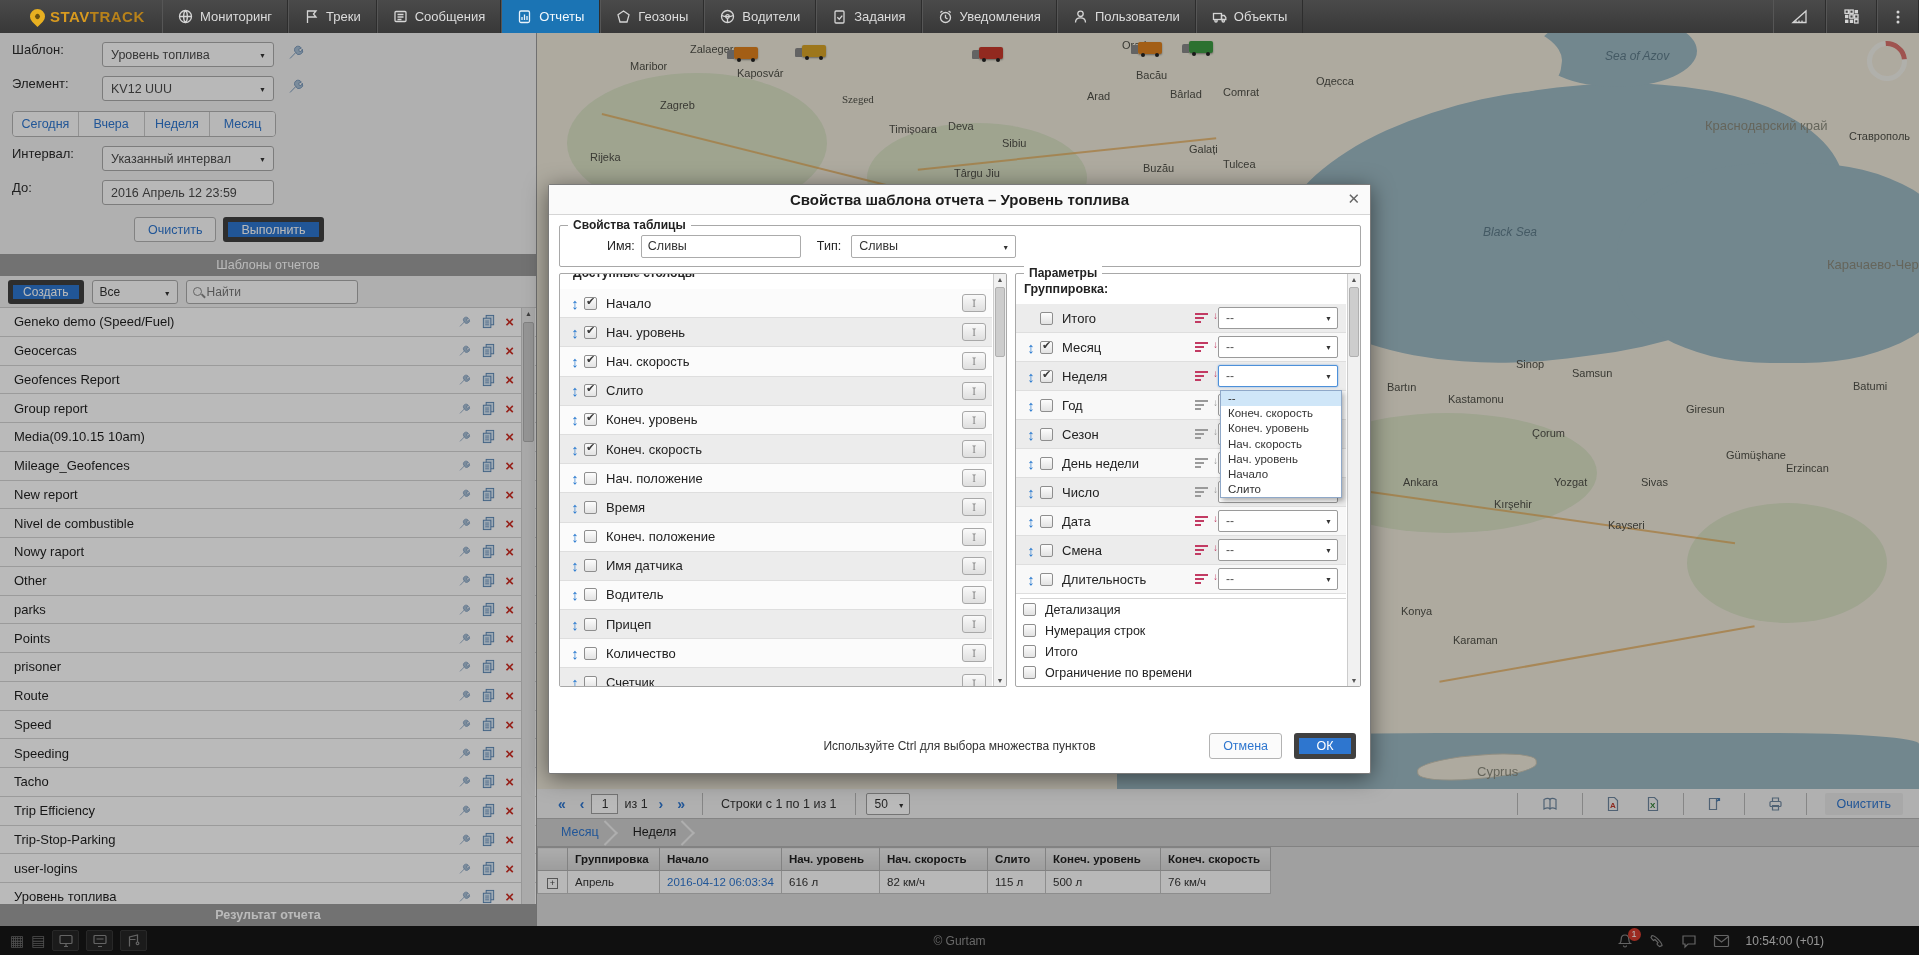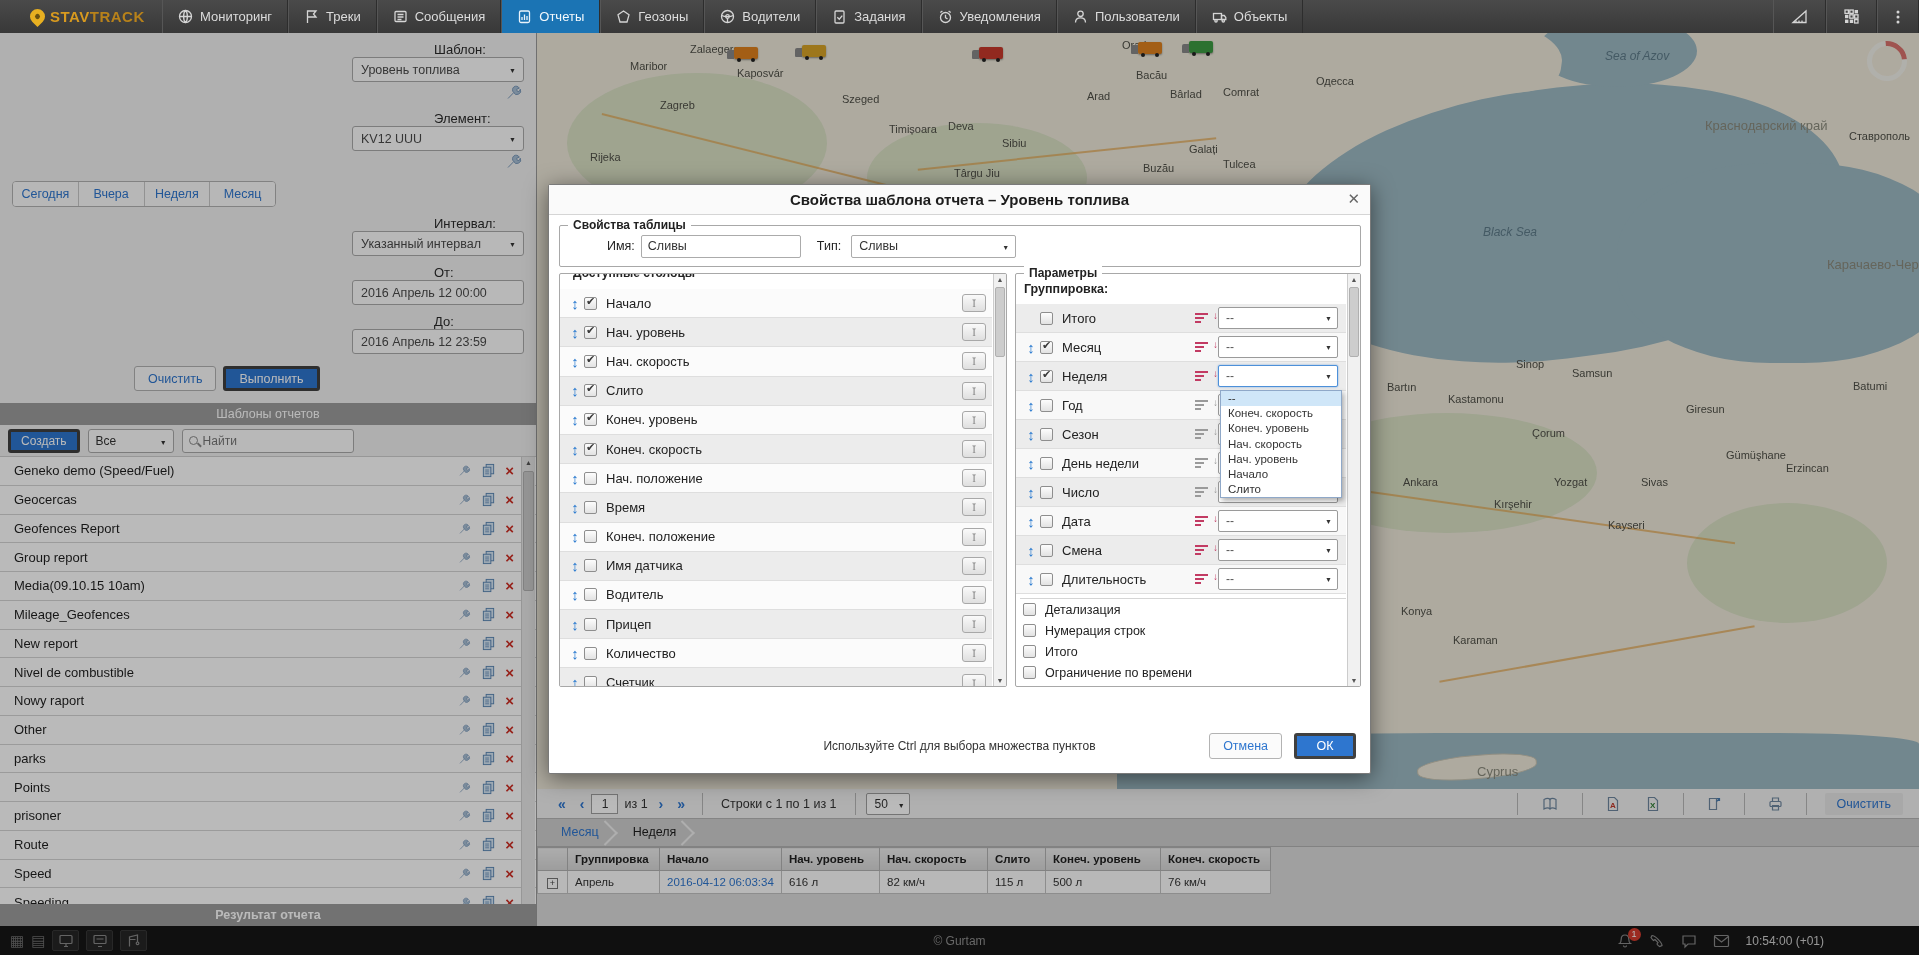--- a/index.html
+++ b/index.html
@@ -16,33 +16,33 @@
   .navitems { display:flex; align-items:stretch; }
   .navitem { display:flex; align-items:center; gap:7px; padding:0 15px; border-left:1px solid #565656; border-right:1px solid #2d2d2d; color:#dcdcdc; font-size:13px; cursor:pointer; }
   .navitem svg { stroke:#d5d5d5; fill:none; stroke-width:1.3; }
   .navitem.active { background:#1b74b4; color:#f2f8fc; }
   .navitem.active svg { stroke:#eaf3fa; }
   .nav-right { margin-left:auto; display:flex; align-items:stretch; }
   .nav-right .navitem { padding:0 17px; }
 
   
   .sidebar { position:absolute; left:0; top:33px; width:537px; height:893px; background:#f2f2f2; border-right:1px solid #9a9a9a; z-index:1; }
-  .frow { display:flex; align-items:flex-end; margin:9px 12px 0 12px;flex-direction:column; }
+  .frow { display:flex; align-items:flex-start; margin:9px 12px 0 12px; }
   .frow .flabel { width:90px; font-size:13px; color:#2b2b2b; }
   .fsel2, .ftext { width:172px; height:25px; background:#fdfdfd; border:1px solid #ababab; border-radius:3px; font-size:12.5px; color:#4a4a4a; display:flex; align-items:center; padding:0 20px 0 8px; position:relative; }
   .fsel2::after { content:"▼"; font-size:7px; color:#333; position:absolute; right:7px; top:9px; }
   .ftext { padding-right:8px; }
   .wrench { margin-left:12px; }
   .quick { display:flex; margin:10px 12px 0 12px; width:264px; border:1px solid #b3b3b3; border-radius:4px; overflow:hidden; background:#fbfbfb; }
   .quick button { flex:1; height:24px; border:0; border-left:1px solid #c8c8c8; background:#fbfbfb; color:#2e76cf; font-size:12.5px; cursor:pointer; font-family:inherit; }
   .quick button:first-child { border-left:0; }
   .formbtns { display:flex; gap:7px; margin:12px 12px 12px 134px; }
   .btn { height:25px; padding:0 13px; border-radius:3px; font-size:12.5px; cursor:pointer; font-family:inherit; }
   .btn.light { background:#fbfbfb; border:1px solid #b3b3b3; color:#2e76cf; }
-  .btn.blue { background:#2e76cf; border:3px solid #404040; color:#fff; }
+  .btn.blue { background:#2e76cf; border:5px solid #404040; color:#fff; }
   .sb-header { height:22px; background:#9d9d9d; color:#fff; text-align:center; font-size:12.5px; font-weight:normal; line-height:22px; }
   .createrow { height:32px; background:#f0f0f0; border-bottom:1px solid #cfcfcf; display:flex; align-items:center; padding:0 8px; gap:8px; }
   .btn.create { height:24px; padding:0 10px; font-size:12px; }
   .allsel { width:86px; height:24px; background:#fdfdfd; border:1px solid #ababab; border-radius:3px; font-size:12px; color:#333; display:flex; align-items:center; padding:0 16px 0 7px; position:relative; }
   .allsel::after { content:"▼"; font-size:7px; color:#333; position:absolute; right:6px; top:9px; }
   .searchbox { width:172px; height:24px; background:#fdfdfd; border:1px solid #ababab; border-radius:3px; display:flex; align-items:center; padding:0 6px; gap:5px; }
   .searchbox input { border:0; outline:0; width:130px; font-size:12px; color:#444; background:transparent; font-family:inherit; }
   .mag { width:9px; height:9px; border:1.5px solid #8a8a8a; border-radius:50%; position:relative; flex:none; }
   .mag::after { content:""; position:absolute; left:7px; top:7px; width:5px; height:1.5px; background:#8a8a8a; transform:rotate(45deg); }
   .tpl-list { position:relative; background:#fff; height:604px; overflow:hidden; }
@@ -298,26 +298,20 @@
       <button>Неделя</button>
       <button>Месяц</button>
     </div>
     <div class="frow">
       <span class="flabel">Интервал:</span>
       <div class="fsel2">
           <span>Указанный интервал</span>
         </div>
     </div>
     <div class="frow">
-      <span class="flabel">От:</span>
-      <div class="ftext">
-          <span>2016 Апрель 12 00:00</span>
-        </div>
-    </div>
-    <div class="frow">
       <span class="flabel">До:</span>
       <div class="ftext">
           <span>2016 Апрель 12 23:59</span>
         </div>
     </div>
     <div class="formbtns">
       <button class="btn light">Очистить</button>
       <button class="btn blue">Выполнить</button>
     </div>
     <div class="sb-header">Шаблоны отчетов</div>
@@ -651,21 +645,21 @@
     <div class="road" style="left:60px;top:120px;width:330px;transform:rotate(14deg);"></div>
     <div class="road" style="left:380px;top:120px;width:300px;transform:rotate(-6deg);"></div>
     <div class="road" style="left:780px;top:480px;width:420px;transform:rotate(8deg);"></div>
     <div class="road" style="left:900px;top:620px;width:320px;transform:rotate(-10deg);"></div>
     <div class="watermark" style="right:12px;top:8px;"></div>
   <span class="mlabel city" style="left: 153px; top: 10px;">Zalaegerszeg</span>
       <span class="mlabel city" style="left: 93px; top: 27px;">Maribor</span>
       <span class="mlabel city" style="left: 200px; top: 34px;">Kaposvár</span>
       <span class="mlabel city" style="left: 123px; top: 66px;">Zagreb</span>
       <span class="mlabel city" style="left: 53px; top: 118px;">Rijeka</span>
-      <span class="mlabel city" style="left: 305px; top: 60px;">Szeged</span>
+      <span class="mlabel city" style="left: 305px; top: 60px; font-family: Liberation Serif, serif;">Szeged</span>
       <span class="mlabel city" style="left: 550px; top: 57px;">Arad</span>
       <span class="mlabel city" style="left: 585px; top: 6px;">Oradea</span>
       <span class="mlabel city" style="left: 352px; top: 90px;">Timișoara</span>
       <span class="mlabel city" style="left: 411px; top: 87px;">Deva</span>
       <span class="mlabel city" style="left: 465px; top: 104px;">Sibiu</span>
       <span class="mlabel city" style="left: 599px; top: 36px;">Bacău</span>
       <span class="mlabel city" style="left: 633px; top: 55px;">Bârlad</span>
       <span class="mlabel city" style="left: 686px; top: 53px;">Comrat</span>
       <span class="mlabel city" style="left: 779px; top: 42px;">Одесса</span>
       <span class="mlabel city" style="left: 652px; top: 110px;">Galați</span>

